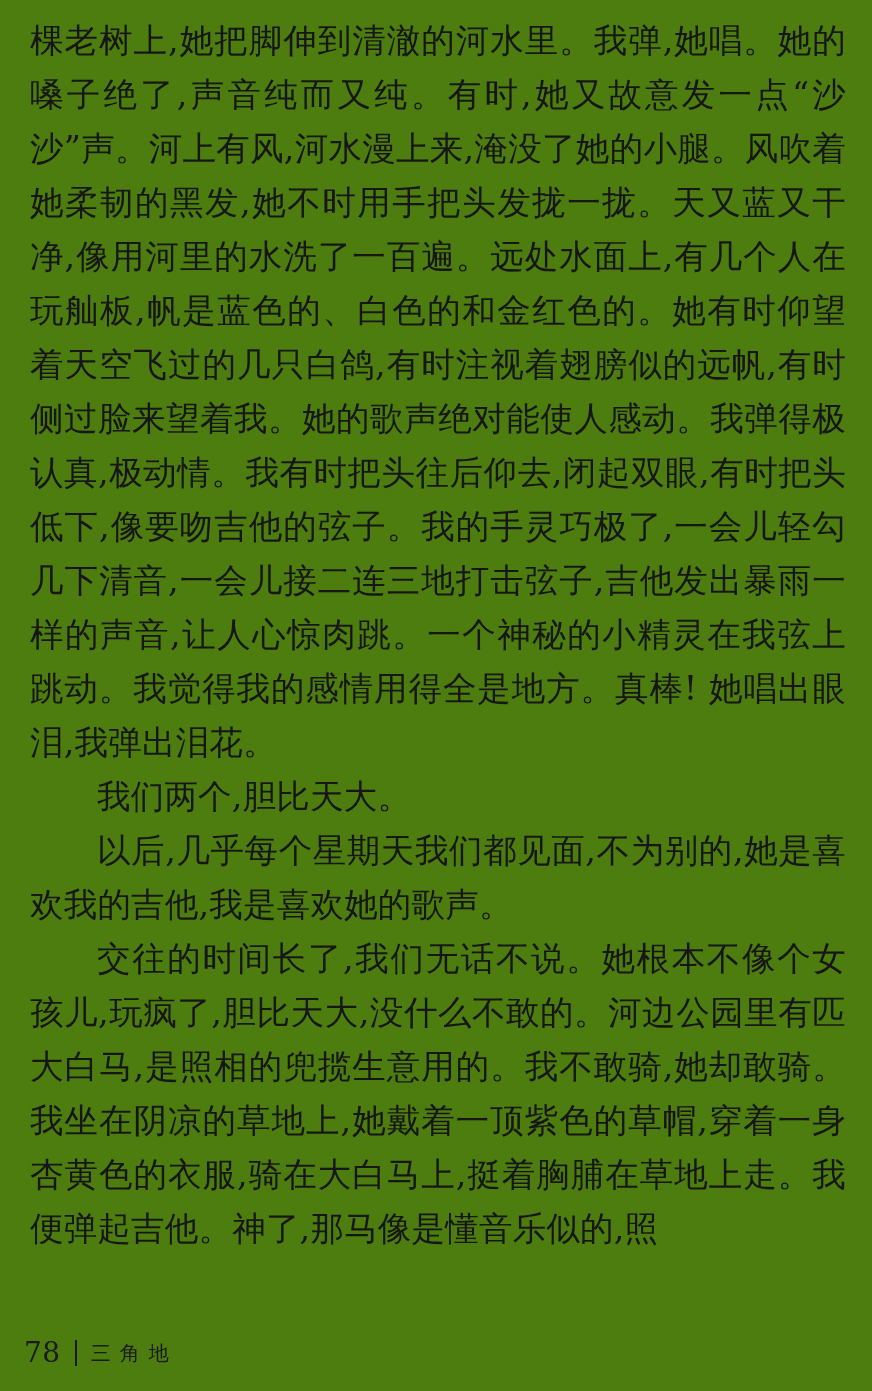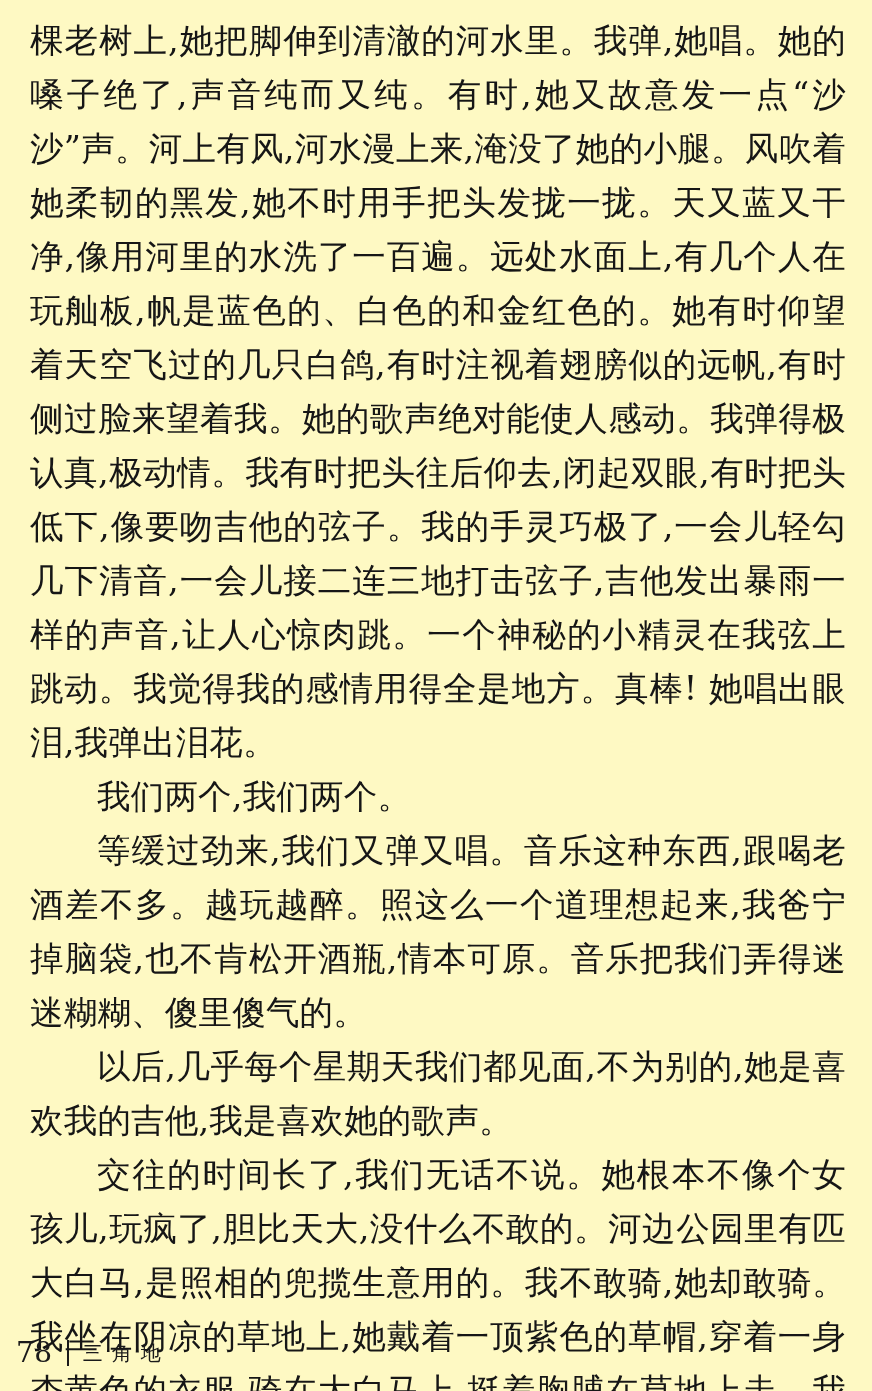--- a/index.html
+++ b/index.html
@@ -7,21 +7,21 @@
     padding: 0;
   }
   body {
     background: #ffffff;
     font-family: "DejaVu Serif", "Liberation Serif", serif;
   }
   #page {
     position: relative;
     width: 872px;
     height: 1391px;
-    background: #fef9c3;
+    background: #4d7c0f;
     overflow: hidden;
     box-sizing: border-box;
   }
   #text-column {
     position: absolute;
     left: 30px;
     top: 14px;
     width: 816px;
   }
   .para {
@@ -35,21 +35,21 @@
     letter-spacing: 0.2px;
     word-break: break-all;
     font-weight: 400;
     -webkit-font-smoothing: antialiased;
   }
   .para.indent {
     text-indent: 2em;
   }
   #footer {
     position: absolute;
-    left: 16px;
+    left: 24px;
     bottom: 24px;
     display: flex;
     align-items: center;
     gap: 14px;
     color: #1a1a1a;
   }
   #footer .folio {
     font-size: 28px;
     font-family: "DejaVu Serif", "Liberation Serif", serif;
     letter-spacing: 0.5px;
@@ -68,22 +68,21 @@
     font-family: "DejaVu Sans", "Liberation Sans", sans-serif;
   }
 </style>
 </head>
 <body>
 
 <div id="page">
 
   <div id="text-column">
     <p class="para">棵老树上,她把脚伸到清澈的河水里。我弹,她唱。她的嗓子绝了,声音纯而又纯。有时,她又故意发一点“沙沙”声。河上有风,河水漫上来,淹没了她的小腿。风吹着她柔韧的黑发,她不时用手把头发拢一拢。天又蓝又干净,像用河里的水洗了一百遍。远处水面上,有几个人在玩舢板,帆是蓝色的、白色的和金红色的。她有时仰望着天空飞过的几只白鸽,有时注视着翅膀似的远帆,有时侧过脸来望着我。她的歌声绝对能使人感动。我弹得极认真,极动情。我有时把头往后仰去,闭起双眼,有时把头低下,像要吻吉他的弦子。我的手灵巧极了,一会儿轻勾几下清音,一会儿接二连三地打击弦子,吉他发出暴雨一样的声音,让人心惊肉跳。一个神秘的小精灵在我弦上跳动。我觉得我的感情用得全是地方。真棒! 她唱出眼泪,我弹出泪花。</p>
-    <p class="para indent">我们两个,我们两个。</p>
-    <p class="para indent">等缓过劲来,我们又弹又唱。音乐这种东西,跟喝老酒差不多。越玩越醉。照这么一个道理想起来,我爸宁掉脑袋,也不肯松开酒瓶,情本可原。音乐把我们弄得迷迷糊糊、傻里傻气的。</p>
+    <p class="para indent">我们两个,胆比天大。</p>
     <p class="para indent">以后,几乎每个星期天我们都见面,不为别的,她是喜欢我的吉他,我是喜欢她的歌声。</p>
     <p class="para indent">交往的时间长了,我们无话不说。她根本不像个女孩儿,玩疯了,胆比天大,没什么不敢的。河边公园里有匹大白马,是照相的兜揽生意用的。我不敢骑,她却敢骑。我坐在阴凉的草地上,她戴着一顶紫色的草帽,穿着一身杏黄色的衣服,骑在大白马上,挺着胸脯在草地上走。我便弹起吉他。神了,那马像是懂音乐似的,照</p>
   </div>
 
   <div id="footer">
     <span class="folio">78</span>
     <span class="rule"></span>
     <span class="chapter">三角地</span>
   </div>
 

